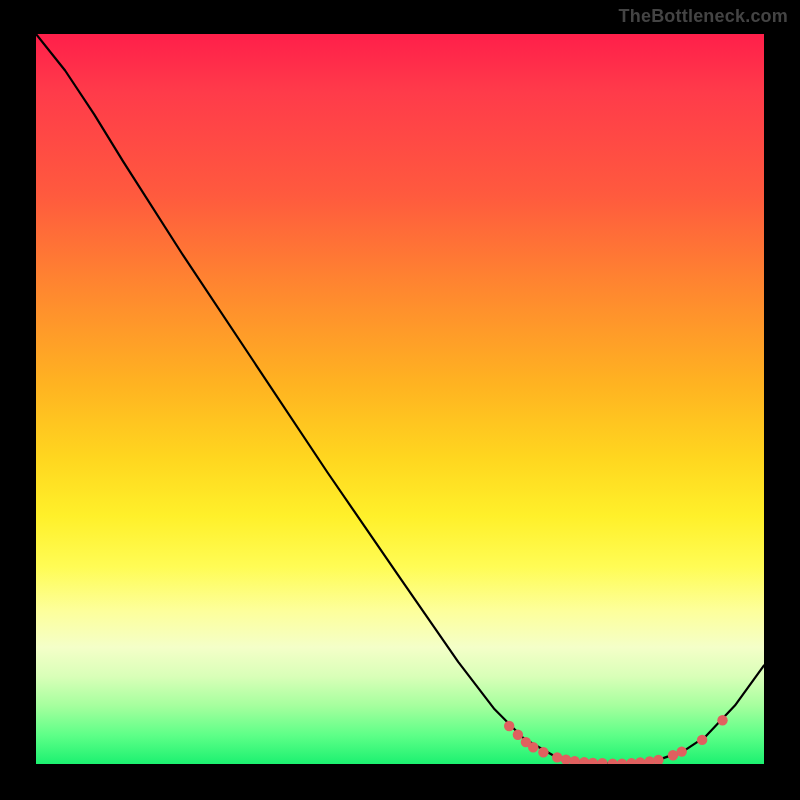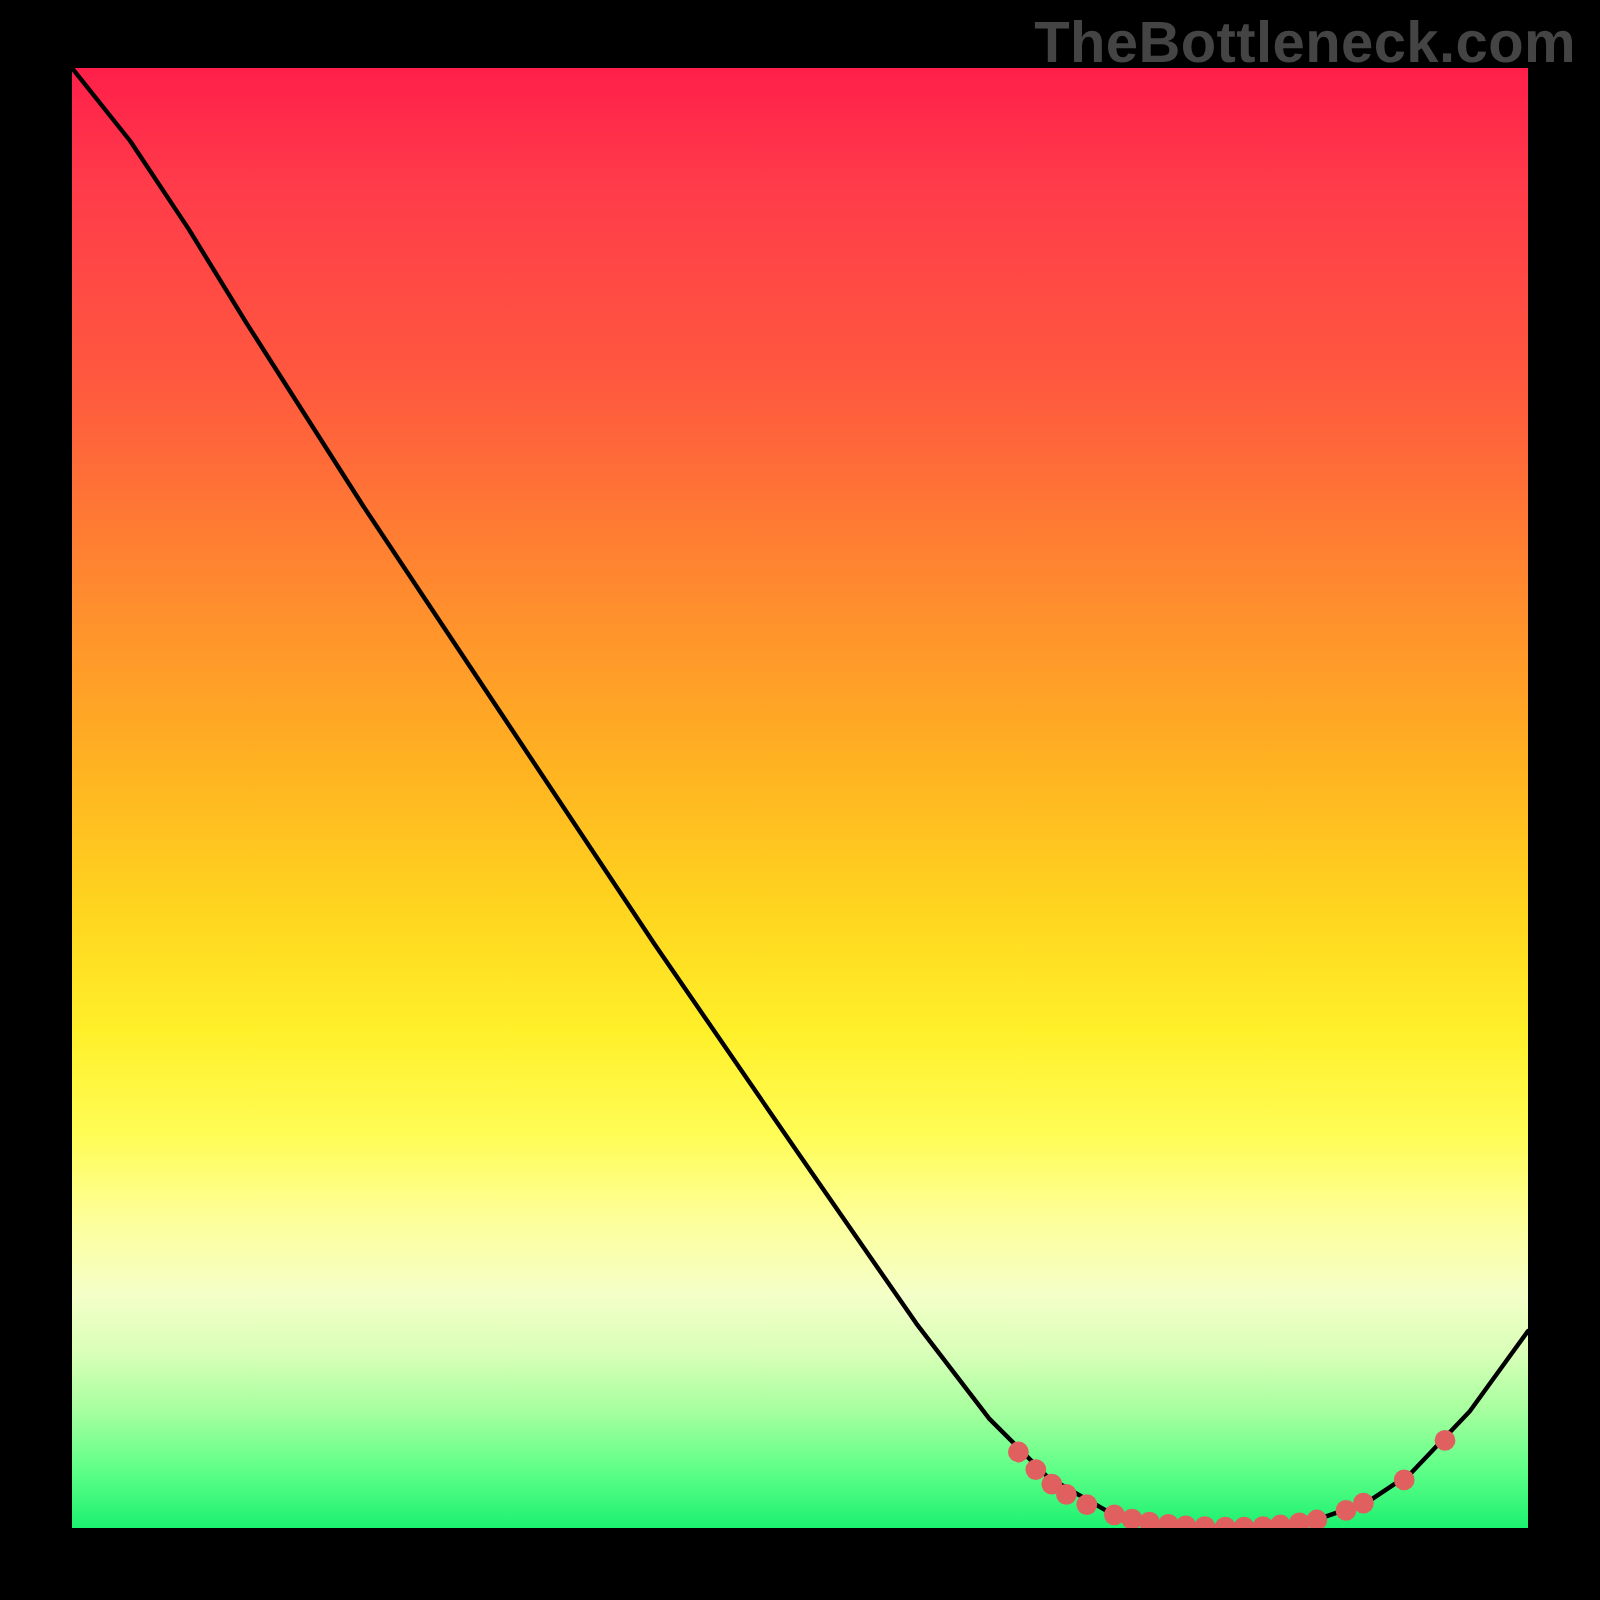--- a/index.html
+++ b/index.html
@@ -15,21 +15,21 @@
     position: relative;
     width: 800px;
     height: 800px;
     background: #000;
   }
   .watermark {
     position: absolute;
     top: 6px;
     right: 12px;
     color: #444;
-    font-size: 29px;
+    font-size: 18px;
     font-weight: 600;
     letter-spacing: 0.2px;
   }
   .plot {
     position: absolute;
     left: 36px;
     top: 34px;
     width: 728px;
     height: 730px;
     

